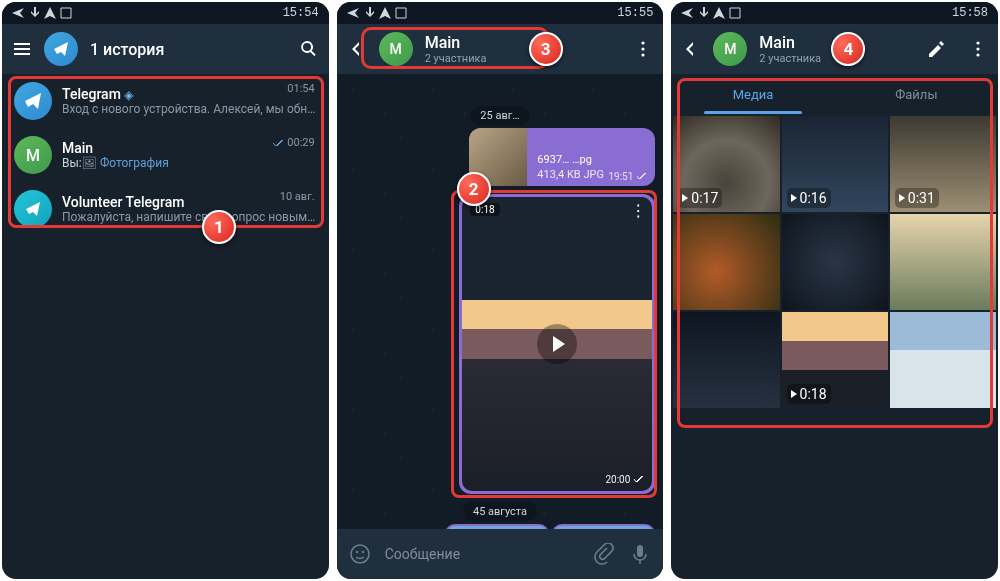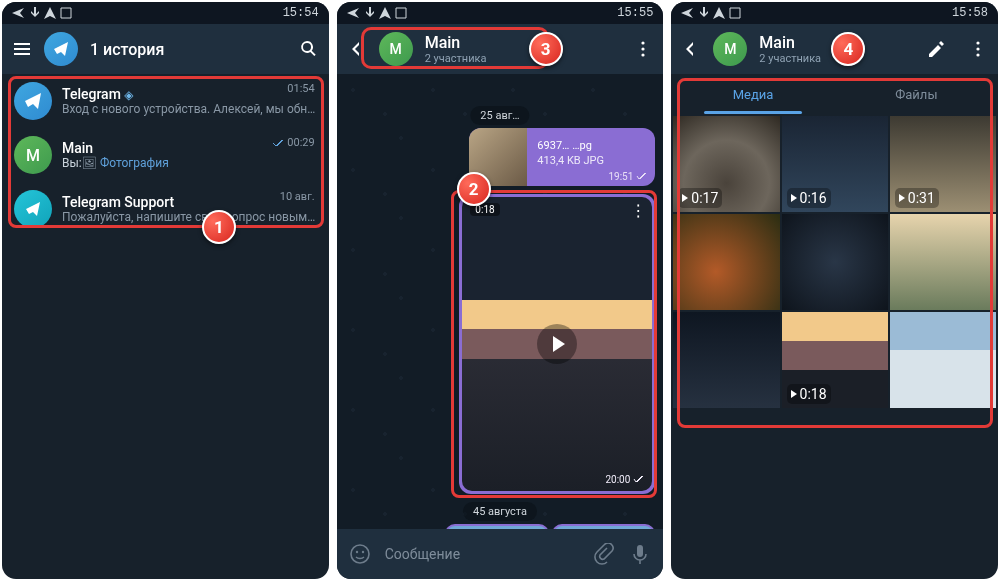--- a/index.html
+++ b/index.html
@@ -88,21 +88,21 @@
     background: rgba(10,16,22,.55); color: #d0d6dc;
     font-size: 11px; padding: 3px 10px; border-radius: 10px;
   }
   .bubble {
     position: absolute; right: 8px;
     background: #8a6dd3; border-radius: 12px;
     overflow: hidden; color: #fff;
   }
   .outfile { top: 54px; width: 186px; height: 58px; display:flex; }
   .outfile .thumb{width:58px;background:linear-gradient(135deg,#b9a585,#6b5a46);}
-  .outfile .meta{padding:10px 10px;font-size:11px;line-height:1.4;}
+  .outfile .meta{padding:24px 10px;font-size:11px;line-height:1.4;}
   .outfile .ftime{position:absolute;right:8px;bottom:4px;font-size:10px;color:#e7def6;display:flex;gap:3px;align-items:center;}
   .outfile .ftime svg{width:11px;height:11px;fill:#e7def6;}
   .vid {
     top:120px; width:196px; height:300px; padding:3px;
     background:#8a6dd3; border-radius:12px;
   }
   .vidimg{
     width:100%;height:100%;border-radius:10px;position:relative;
     background:
       linear-gradient(#1a2330 0 35%, transparent 35%),
@@ -211,21 +211,21 @@
         <span>00:29</span>
       </div>
     </div>
     <div class="row">
       <div class="avatar av-cyan">
         <svg width="18" height="18" fill="#fff">
             <path d="M2 9l14-7-3 14-4-4-4 2z"></path>
           </svg>
       </div>
       <div class="txt">
-        <div class="name">Telegram Support</div>
+        <div class="name">Volunteer Telegram</div>
         <div class="msg">Пожалуйста, напишите свой вопрос новым с…</div>
       </div>
       <div class="time">10 авг.</div>
     </div>
   </div>
   <div class="hl" style="left:6px;top:74px;width:316px;height:152px"></div>
   <div class="badge" style="left:200px;top:208px">1</div>
 </div>
 
 <div class="phone">

